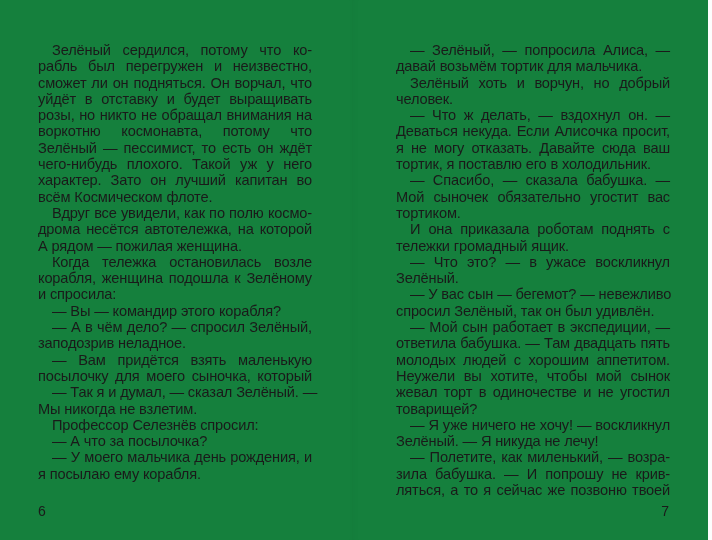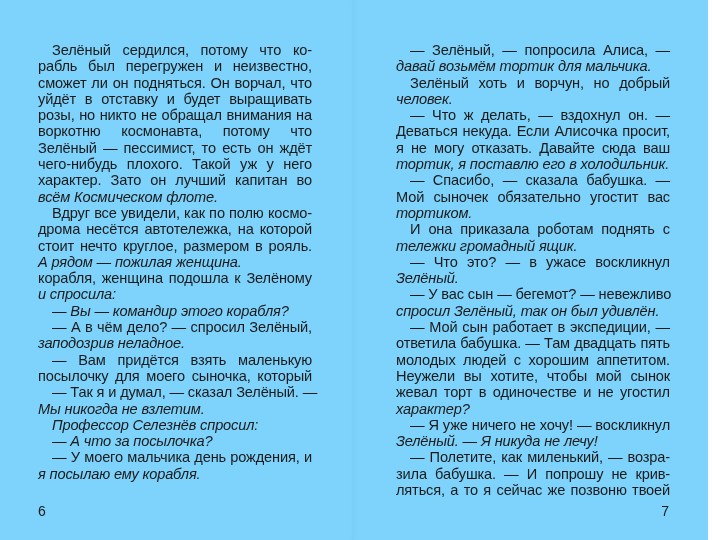--- a/index.html
+++ b/index.html
@@ -5,39 +5,39 @@
   html, body { margin: 0; padding: 0; }
   body {
     width: 712px; height: 540px; overflow: hidden;
     background: #fdfdfd;
     position: relative;
     font-family: "Liberation Sans", "DejaVu Sans", sans-serif;
     color: #1a1a1a;
   }
   .page {
     position: absolute; top: 0; height: 540px; width: 356px;
-    background: #7dd3fc;
+    background: #15803d;
   }
   .page.left { left: 0; box-shadow: inset -6px 0 10px -8px rgba(0,0,0,0.08); }
   .page.right { left: 352px; box-shadow: inset 6px 0 10px -8px rgba(0,0,0,0.08); }
   .col {
     position: absolute; top: 42px;
     width: 274px;
     font-size: 14.6px;
     line-height: 16.3px;
     letter-spacing: -0.15px;
   }
   .page.left .col { left: 38px; }
   .page.right .col { left: 44px; }
   .line {
     display: block; white-space: nowrap;
     text-align: justify; text-align-last: justify;
     height: 16.3px;
   }
-  .line.last { text-align-last: left; font-style: italic; }
+  .line.last { text-align-last: left; }
   .line.indent { padding-left: 14px; }
   .pnum {
     position: absolute; top: 503px;
     font-size: 14px;
   }
   .page.left .pnum { left: 38px; }
   .page.right .pnum { left: 667px; left: auto; right: 39px; }
 </style>
 </head>
 <body>
@@ -49,22 +49,22 @@
       <span class="line">сможет ли он подняться. Он ворчал, что</span>
       <span class="line">уйдёт в отставку и будет выращивать</span>
       <span class="line">розы, но никто не обращал внимания на</span>
       <span class="line">воркотню космонавта, потому что</span>
       <span class="line">Зелёный — пессимист, то есть он ждёт</span>
       <span class="line">чего-нибудь плохого. Такой уж у него</span>
       <span class="line">характер. Зато он лучший капитан во</span>
       <span class="line last">всём Космическом флоте.</span>
       <span class="line indent">Вдруг все увидели, как по полю космо-</span>
       <span class="line">дрома несётся автотележка, на которой</span>
-      <span class="line">стоит нечто круглое, размером в рояль.</span>
       <span class="line last">А рядом — пожилая женщина.</span>
+      <span class="line indent">Когда тележка остановилась возле</span>
       <span class="line">корабля, женщина подошла к Зелёному</span>
       <span class="line last">и спросила:</span>
       <span class="line indent last">— Вы — командир этого корабля?</span>
       <span class="line indent">— А в чём дело? — спросил Зелёный,</span>
       <span class="line last">заподозрив неладное.</span>
       <span class="line indent">— Вам придётся взять маленькую</span>
       <span class="line">посылочку для моего сыночка, который</span>
       <span class="line indent">— Так я и думал, — сказал Зелёный. —</span>
       <span class="line last">Мы никогда не взлетим.</span>
       <span class="line indent last">Профессор Селезнёв спросил:</span>
@@ -92,21 +92,21 @@
       <span class="line last">тележки громадный ящик.</span>
       <span class="line indent">— Что это? — в ужасе воскликнул</span>
       <span class="line last">Зелёный.</span>
       <span class="line indent">— У вас сын — бегемот? — невежливо</span>
       <span class="line last">спросил Зелёный, так он был удивлён.</span>
       <span class="line indent">— Мой сын работает в экспедиции, —</span>
       <span class="line">ответила бабушка. — Там двадцать пять</span>
       <span class="line">молодых людей с хорошим аппетитом.</span>
       <span class="line">Неужели вы хотите, чтобы мой сынок</span>
       <span class="line">жевал торт в одиночестве и не угостил</span>
-      <span class="line last">характер?</span>
+      <span class="line last">товарищей?</span>
       <span class="line indent">— Я уже ничего не хочу! — воскликнул</span>
       <span class="line last">Зелёный. — Я никуда не лечу!</span>
       <span class="line indent">— Полетите, как миленький, — возра-</span>
       <span class="line">зила бабушка. — И попрошу не крив-</span>
       <span class="line">ляться, а то я сейчас же позвоню твоей</span>
     </div>
   <div class="pnum">7</div>
 </div>
 
 </body></html>

